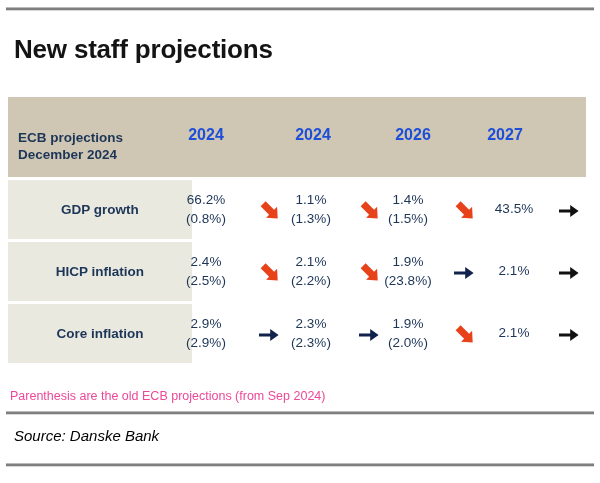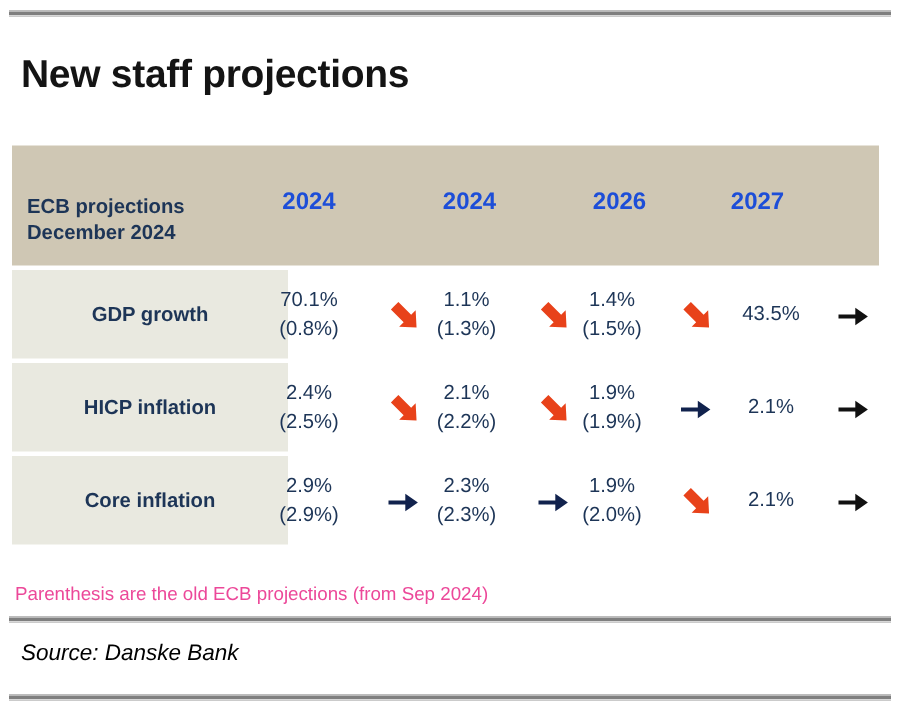--- a/index.html
+++ b/index.html
@@ -175,21 +175,21 @@
       <div class="th-year th-y0">2024</div>
       <div class="th-year th-y1">2024</div>
       <div class="th-year th-y2">2026</div>
       <div class="th-year th-y3">2027</div>
     </div>
 
     <div class="row">
       <div class="row-label">GDP growth</div>
 
       <div class="cell-val v0">
-        <span class="cur">70.1%</span>
+        <span class="cur">66.2%</span>
         <span class="old">(0.8%)</span>
       </div>
       <div class="arrow a0">
           <svg width="20" height="20" viewBox="0 0 20 20">
             <path d="M3.2 1.0 L6.1 -1.9 L14.6 6.6 L17.6 3.6 L18.2 15.2 L6.6 14.6 L9.6 11.6 L1.1 3.1 Z" transform="translate(0.5,2.2)" fill="#e8421a"></path>
           </svg>
         </div>
 
       <div class="cell-val v1">
         <span class="cur">1.1%</span>
@@ -239,21 +239,21 @@
         <span class="old">(2.2%)</span>
       </div>
       <div class="arrow a1">
           <svg width="20" height="20" viewBox="0 0 20 20">
             <path d="M3.2 1.0 L6.1 -1.9 L14.6 6.6 L17.6 3.6 L18.2 15.2 L6.6 14.6 L9.6 11.6 L1.1 3.1 Z" transform="translate(0.5,2.2)" fill="#e8421a"></path>
           </svg>
         </div>
 
       <div class="cell-val v2">
         <span class="cur">1.9%</span>
-        <span class="old">(1.9%)</span>
+        <span class="old">(23.8%)</span>
       </div>
       <div class="arrow a2">
           <svg width="22" height="18" viewBox="0 0 22 18">
             <path d="M1 7.6 H12.2 V3.1 L20.6 9 L12.2 14.9 V10.4 H1 Z" fill="#11224d"></path>
           </svg>
         </div>
 
       <div class="cell-val v3">
         <span class="cur">2.1%</span>
       </div>

